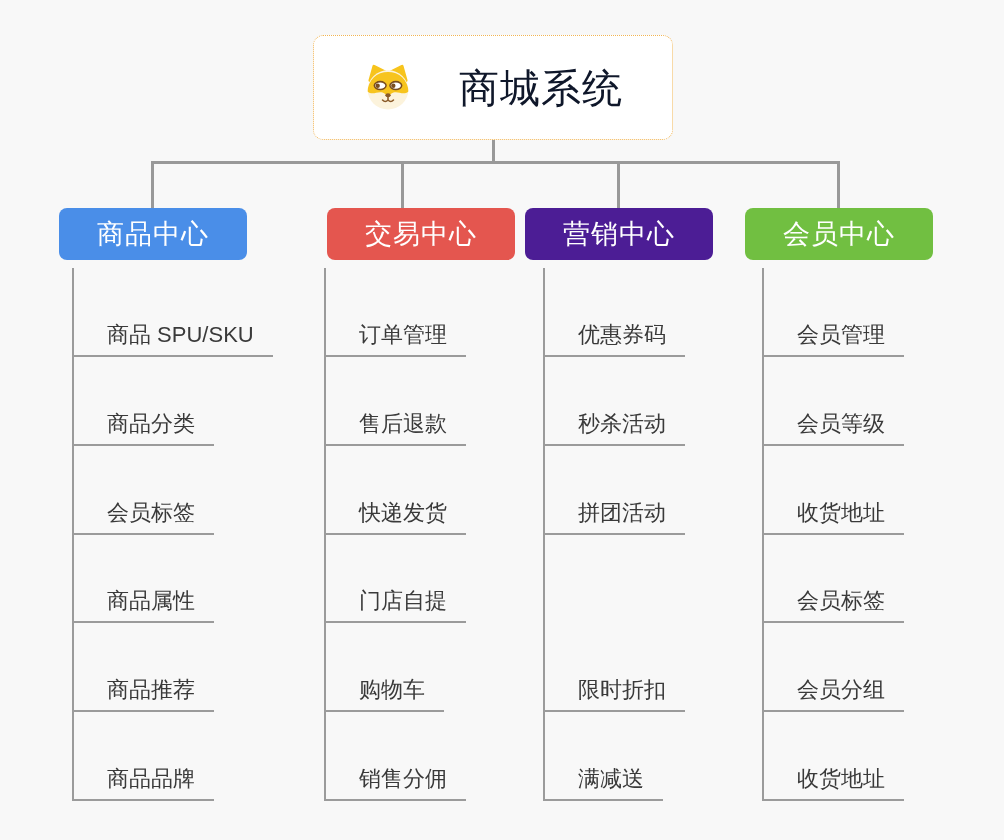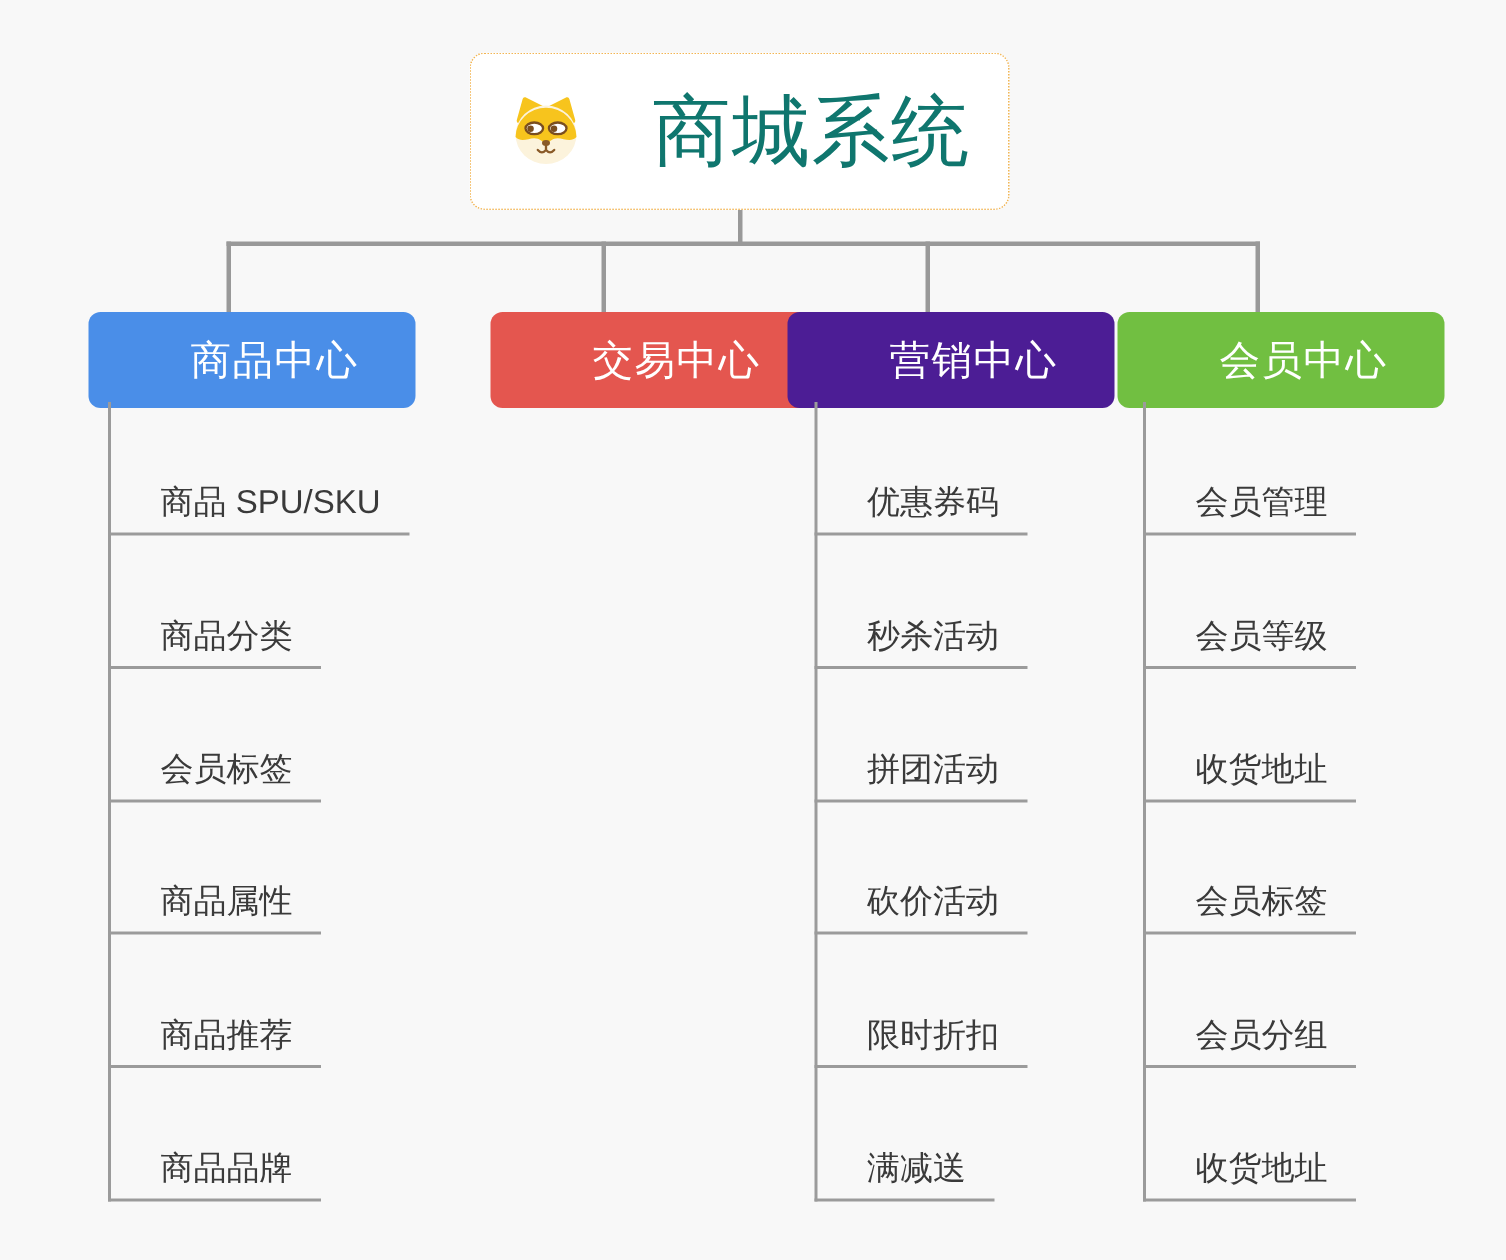--- a/index.html
+++ b/index.html
@@ -28,40 +28,39 @@
     width: 360px; height: 105px;
     background: #FFFFFF;
     border: 1px dotted #F2B553;
     border-radius: 10px;
     box-sizing: border-box;
     display: flex; align-items: center; justify-content: center;
     gap: 14px;
     cursor: pointer;
   }
   .root-title {
-    font-size: 52px;
-    color: #0f766e;
+    font-size: 40px;
+    color: #0f172a;
     letter-spacing: 1px;
     line-height: 1;
     white-space: nowrap;
     margin-left: 32px;
   }
 
   
   .branch-box {
     position: absolute; top: 208px;
-    width: 188px; height: 64px;
+    width: 188px; height: 52px;
     border-radius: 8px;
     display: flex; align-items: center; justify-content: center;
     color: #FFFFFF;
     font-size: 27px;
     letter-spacing: 1px;
     cursor: pointer;
     white-space: nowrap;
-    padding-left: 30px;
   }
   .branch-0 { left: 59px;  background: #4A8EE8; }
   .branch-1 { left: 327px; background: #E4564F; }
   .branch-2 { left: 525px; background: #4c1d95; }
   .branch-3 { left: 745px; background: #71BF41; font-family: Liberation Serif, serif; }
 
   
   .col { position: absolute; top: 268px; width: 250px; height: 535px; padding-left: 32px; }
   .col-0 { left: 72px; }
   .col-1 { left: 324px; }
@@ -133,27 +132,35 @@
   <div class="col col-0">
     <div class="trunk"></div>
     <div class="leaf r0"><span>商品 SPU/SKU</span></div>
     <div class="leaf r1"><span>商品分类</span></div>
     <div class="leaf r2"><span>会员标签</span></div>
     <div class="leaf r3"><span>商品属性</span></div>
     <div class="leaf r4"><span>商品推荐</span></div>
     <div class="leaf r5"><span>商品品牌</span></div>
   </div>
 
+  <div class="col col-1">
+    <div class="trunk"></div>
+    <div class="leaf r0"><span>订单管理</span></div>
+    <div class="leaf r1"><span>售后退款</span></div>
+    <div class="leaf r2"><span>快递发货</span></div>
+    <div class="leaf r3"><span>门店自提</span></div>
+    <div class="leaf r4"><span>购物车</span></div>
+    <div class="leaf r5"><span>销售分佣</span></div>
+  </div>
 
   <div class="col col-2">
     <div class="trunk"></div>
     <div class="leaf r0"><span>优惠券码</span></div>
     <div class="leaf r1"><span>秒杀活动</span></div>
     <div class="leaf r2"><span>拼团活动</span></div>
-    <div class="leaf r3"><span>砍价活动</span></div>
     <div class="leaf r4"><span>限时折扣</span></div>
     <div class="leaf r5"><span>满减送</span></div>
   </div>
 
   <div class="col col-3">
     <div class="trunk"></div>
     <div class="leaf r0"><span>会员管理</span></div>
     <div class="leaf r1"><span>会员等级</span></div>
     <div class="leaf r2"><span>收货地址</span></div>
     <div class="leaf r4"><span>会员分组</span></div>

